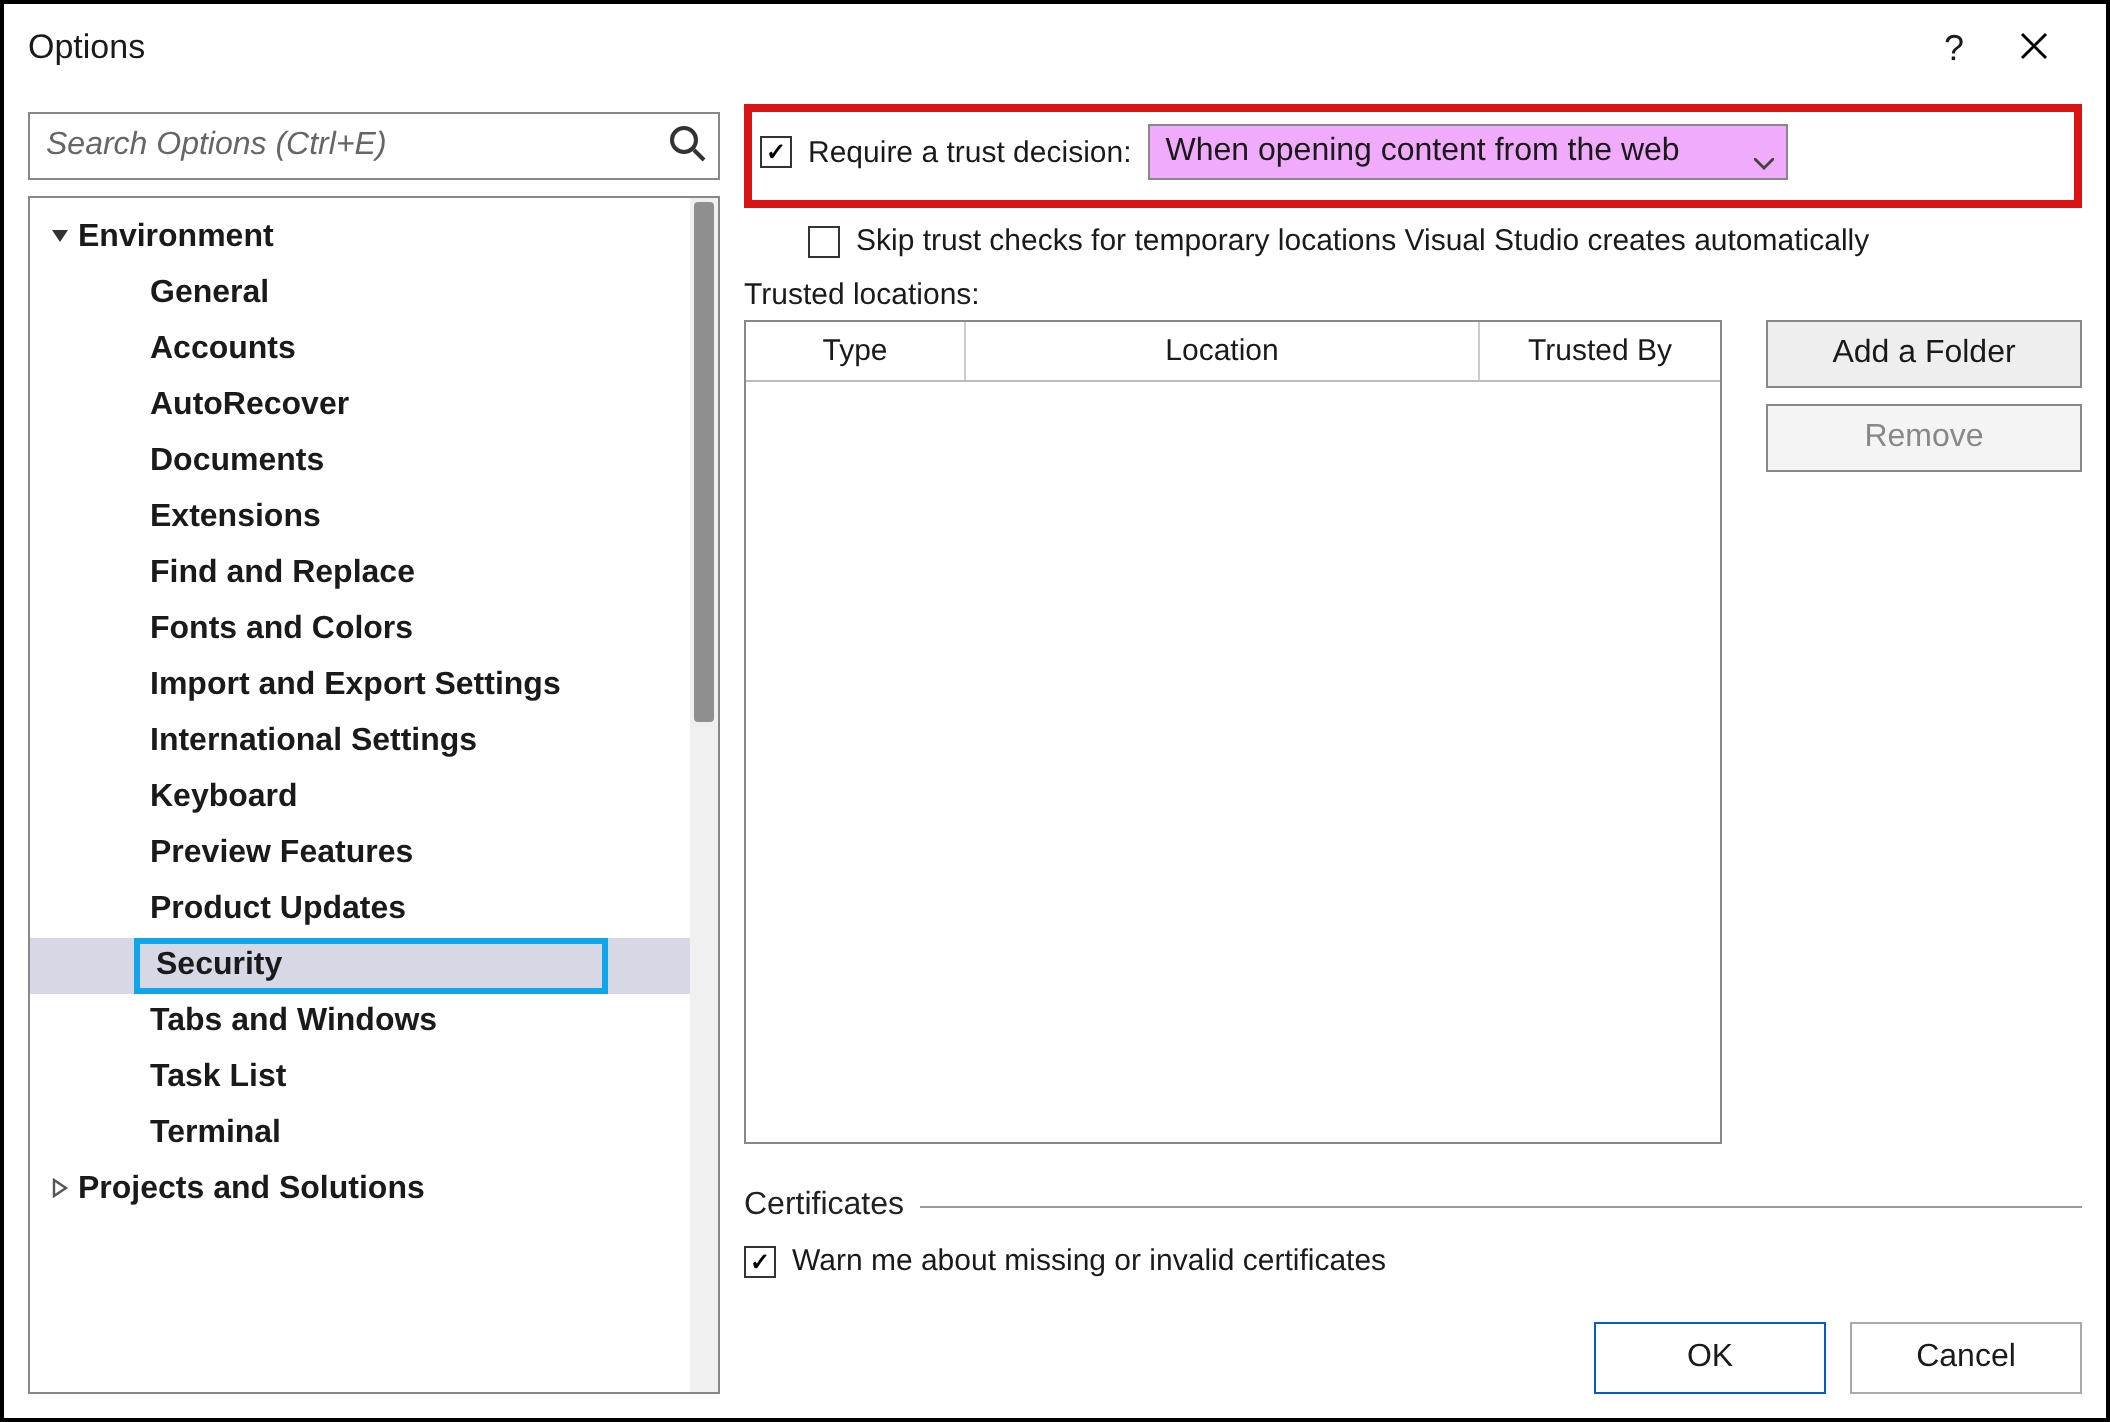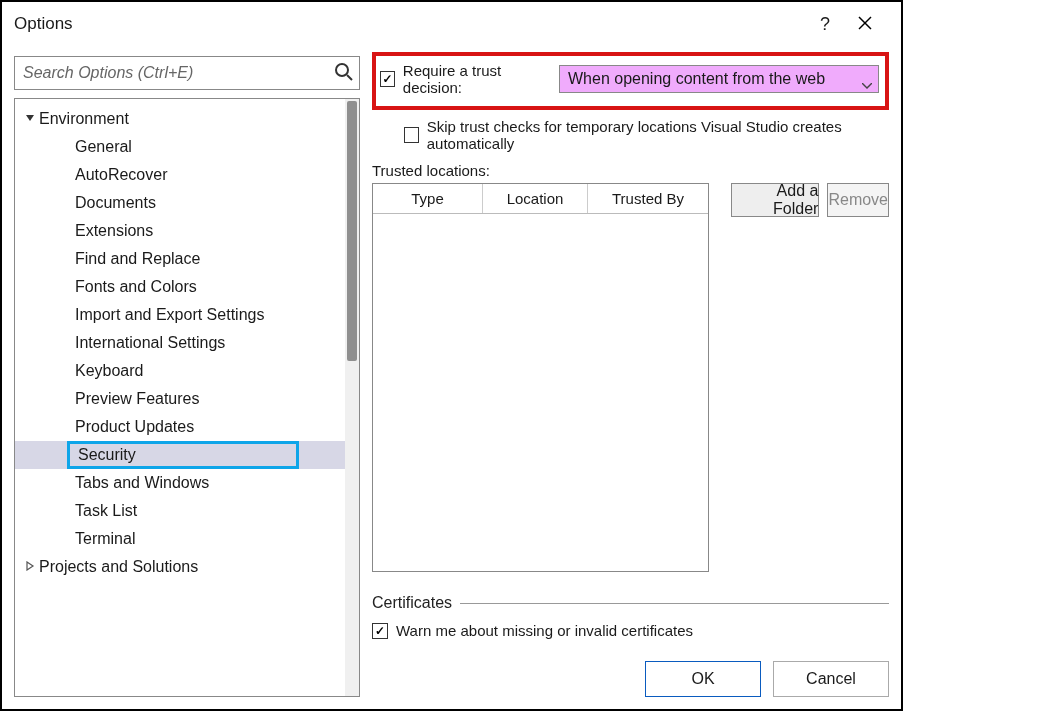--- a/index.html
+++ b/index.html
@@ -4,21 +4,21 @@
 <style>
   * { box-sizing: border-box; }
   body {
     margin: 0;
     font-family: "Segoe UI", Tahoma, sans-serif;
     font-size: 15px;
     color: #1a1a1a;
     background: #fff;
   }
   .window {
-    width: 903px;
+    width: 1055px;
     height: 711px;
     border: 2px solid #000;
     display: flex;
     flex-direction: column;
     background: #fff;
   }
   .titlebar {
     height: 44px;
     display: flex;
     align-items: center;
@@ -81,21 +81,21 @@
   }
   .tree-thumb {
     position: absolute;
     right: 2px;
     top: 2px;
     width: 10px;
     height: 260px;
     background: #8f8f8f;
     border-radius: 2px;
   }
-  .tree { padding: 6px 0; }
+  .tree { padding: 6px 0; font-weight: bold; }
   .tree-item {
     display: flex;
     align-items: center;
     height: 28px;
     padding-left: 10px;
     font-size: 16px;
     cursor: default;
   }
   .tree-item.child { padding-left: 60px; }
   .tree-item.selected {
@@ -182,21 +182,21 @@
     background: #fff;
   }
   .th {
     border-right: 1px solid #ccc;
     display: flex;
     align-items: center;
     justify-content: center;
     font-size: 15px;
   }
   .th:last-child { border-right: none; }
-  .btn-stack { width: 158px; display: flex; gap: 8px; text-align: right; }
+  .btn-stack { width: 158px; display: flex; flex-direction: column; gap: 8px; }
   .btn {
     height: 34px;
     border: 1px solid #888;
     background: #eee;
     font-size: 16px;
     display: flex;
     align-items: center;
     justify-content: center;
   }
   .btn.disabled { color: #888; background: #f4f4f4; }
@@ -252,20 +252,23 @@
       <div class="tree-box">
         <div class="tree" id="tree">
             <div class="tree-item">
               <span class="tree-arrow"><svg width="10" height="10" viewBox="0 0 10 10">
                   <path d="M1 2 L9 2 L5 8 Z" fill="#333"></path>
                 </svg></span>
               <span>Environment</span>
             </div>
             <div class="tree-item child">
               <span>General</span>
+            </div>
+            <div class="tree-item child">
+              <span>Accounts</span>
             </div>
             <div class="tree-item child">
               <span>AutoRecover</span>
             </div>
             <div class="tree-item child">
               <span>Documents</span>
             </div>
             <div class="tree-item child">
               <span>Extensions</span>
             </div>

